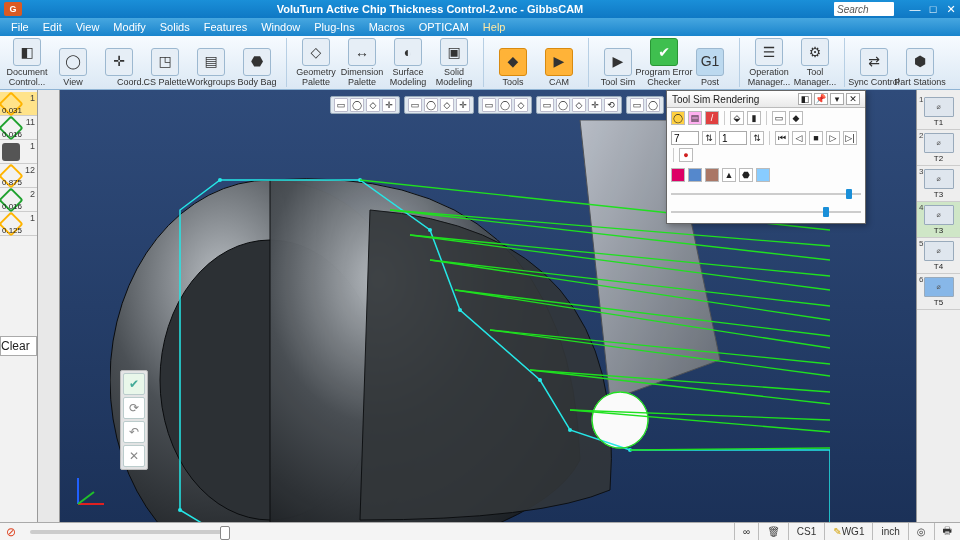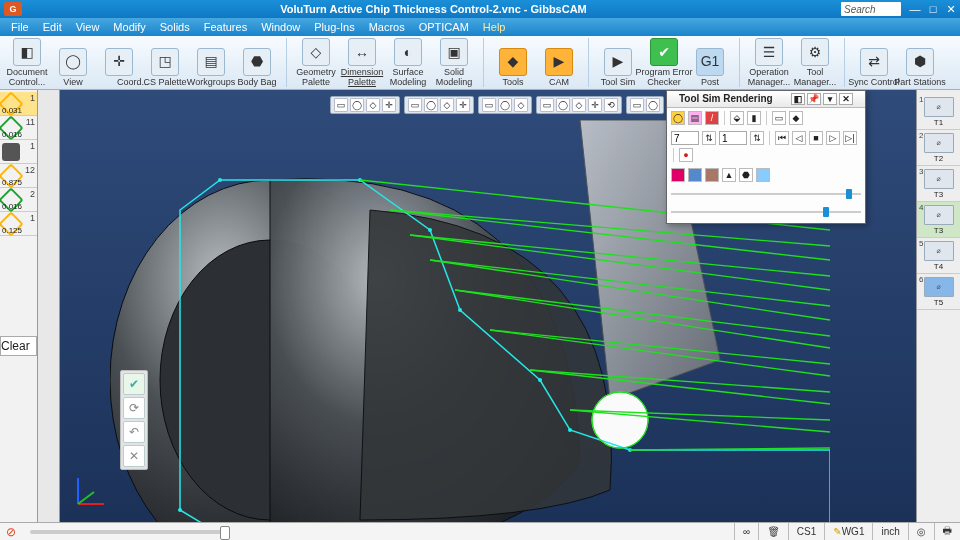--- a/index.html
+++ b/index.html
@@ -3,21 +3,21 @@
 <meta charset="utf-8">
 <style>
   * { box-sizing: border-box; margin:0; padding:0; font-family: "Segoe UI", Tahoma, sans-serif; user-select:none; }
   html,body { width:960px; height:540px; overflow:hidden; }
   body { background:#b0b0b0; font-size:11px; color:#222; }
 
   
   .titlebar { height:18px; background:linear-gradient(#1a8fd8,#0f78c4); display:flex; align-items:center; color:#fff; font-size:11px; }
   .titlebar .logo { width:18px; height:14px; margin:0 4px; background:#db5a23; border-radius:2px; display:flex; align-items:center; justify-content:center; font-size:9px; font-weight:bold; }
   .titlebar .title { flex:1; text-align:center; font-weight:bold; }
-  .titlebar .search { width:60px; height:14px; background:#fff; color:#555; font-size:10px; font-style:italic; padding:0 3px; margin-right:5px; display:flex; align-items:center; border-radius:1px;}
+  .titlebar .search { width:60px; height:14px; background:#fff; color:#555; font-size:10px; font-style:italic; padding:0 3px; margin-right:12px; display:flex; align-items:center; border-radius:1px;}
   .titlebar .winbtn { width:18px; text-align:center; cursor:pointer; }
 
   
   .menubar { height:18px; background:linear-gradient(#47a7e0,#1984cc); display:flex; align-items:center; color:#fff; font-size:11px; padding-left:4px; }
   .menubar span { padding:0 7px; cursor:pointer; }
   .menubar .help { color:#ffe9a3; }
 
   
   .ribbon { height:54px; background:linear-gradient(#f7fbff,#dbe8f4); border-bottom:1px solid #8fb4d4; display:flex; align-items:flex-start; padding:2px 4px; gap:2px; }
   .rgrp { display:flex; align-items:flex-end; height:100%; border-right:1px solid #b7cfe4; padding-right:6px; margin-right:4px;}
@@ -56,21 +56,21 @@
   .status .slider { width:200px; height:4px; background:#ccc; border-radius:2px; position:relative; margin:0 8px; }
   .status .slider::after { content:""; position:absolute; right:0; top:-4px; width:8px; height:12px; background:#fff; border:1px solid #888; border-radius:2px;}
 
   
   .vtoolbar { position:absolute; top:6px; left:270px; display:flex; gap:4px; }
   .vtoolbar .grp { background:rgba(240,245,250,0.92); border:1px solid #9ab; border-radius:2px; padding:1px 3px; display:flex; gap:2px;}
   .vtoolbar .ib { width:14px; height:14px; background:#fff; border:1px solid #bbc; border-radius:1px; cursor:pointer; font-size:9px; display:flex; align-items:center; justify-content:center;}
 
   
   .panel { position:absolute; top:0px; right:50px; width:200px; background:#fdfdfd; border:1px solid #666; box-shadow:2px 2px 6px rgba(0,0,0,0.3); font-size:10px; }
-  .panel .phead { background:linear-gradient(#fff,#e9e9e9); border-bottom:1px solid #bbb; padding:2px 12px; display:flex; align-items:flex-start;font-weight:bold;}
+  .panel .phead { background:linear-gradient(#fff,#e9e9e9); border-bottom:1px solid #bbb; padding:2px 5px; display:flex; align-items:flex-end;}
   .panel .phead .t { flex:1; }
   .panel .phead .pb { width:14px; height:12px; margin-left:2px; border:1px solid #aaa; font-size:9px; text-align:center; cursor:pointer; background:#fff;}
   .panel .prow { padding:3px 4px; display:flex; align-items:center; gap:3px; flex-wrap:wrap;}
   .panel .ic { width:14px; height:14px; border:1px solid #bbb; background:#fff; font-size:9px; display:flex; align-items:center; justify-content:center; cursor:pointer;}
   .panel .sep { width:1px; height:14px; background:#ccc; margin:0 2px;}
   .panel input[type=text]{ width:28px; height:14px; font-size:10px; border:1px solid #aaa; padding:0 2px;}
   .panel .pslider { height:14px; position:relative; margin:2px 4px 4px; }
   .panel .pslider .track { position:absolute; left:0; right:0; top:6px; height:2px; background:#ccc;}
   .panel .pslider .knob { position:absolute; top:2px; width:6px; height:10px; background:#1a8fd8; border-radius:1px;}
 
@@ -141,21 +141,21 @@
       </div>
     </div>
   <div class="rgrp" id="rg2">
       <div class="rbtn">
         <div class="ico">◇</div>
         <div style="white-space: pre;">Geometry
 Palette</div>
       </div>
       <div class="rbtn">
         <div class="ico">↔</div>
-        <div style="white-space: pre; text-decoration: underline;">Dimension
+        <div style="white-space: pre;">Dimension
 Palette</div>
       </div>
       <div class="rbtn">
         <div class="ico">◐</div>
         <div style="white-space: pre;">Surface
 Modeling</div>
       </div>
       <div class="rbtn">
         <div class="ico">▣</div>
         <div style="white-space: pre;">Solid

